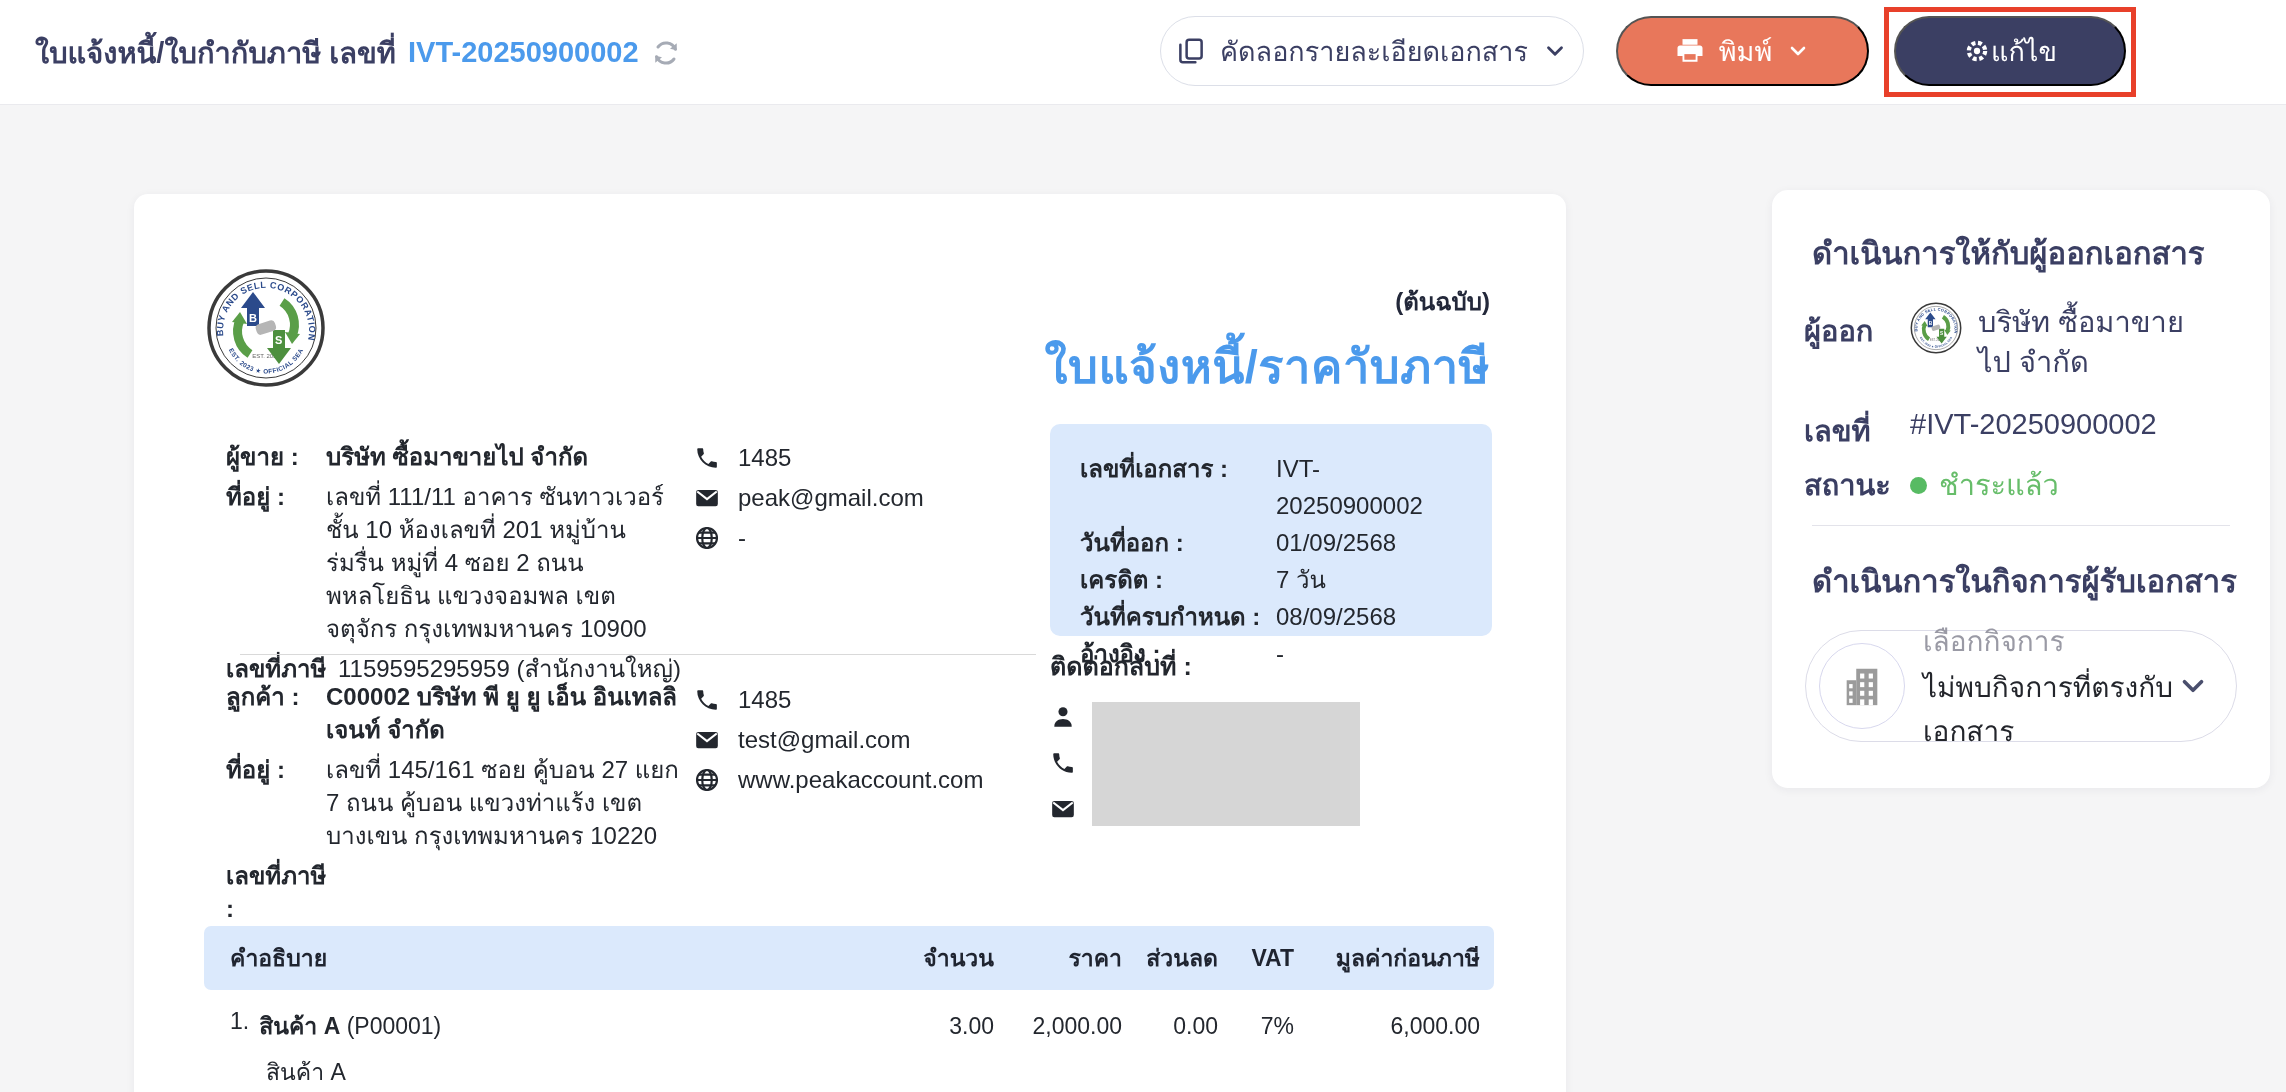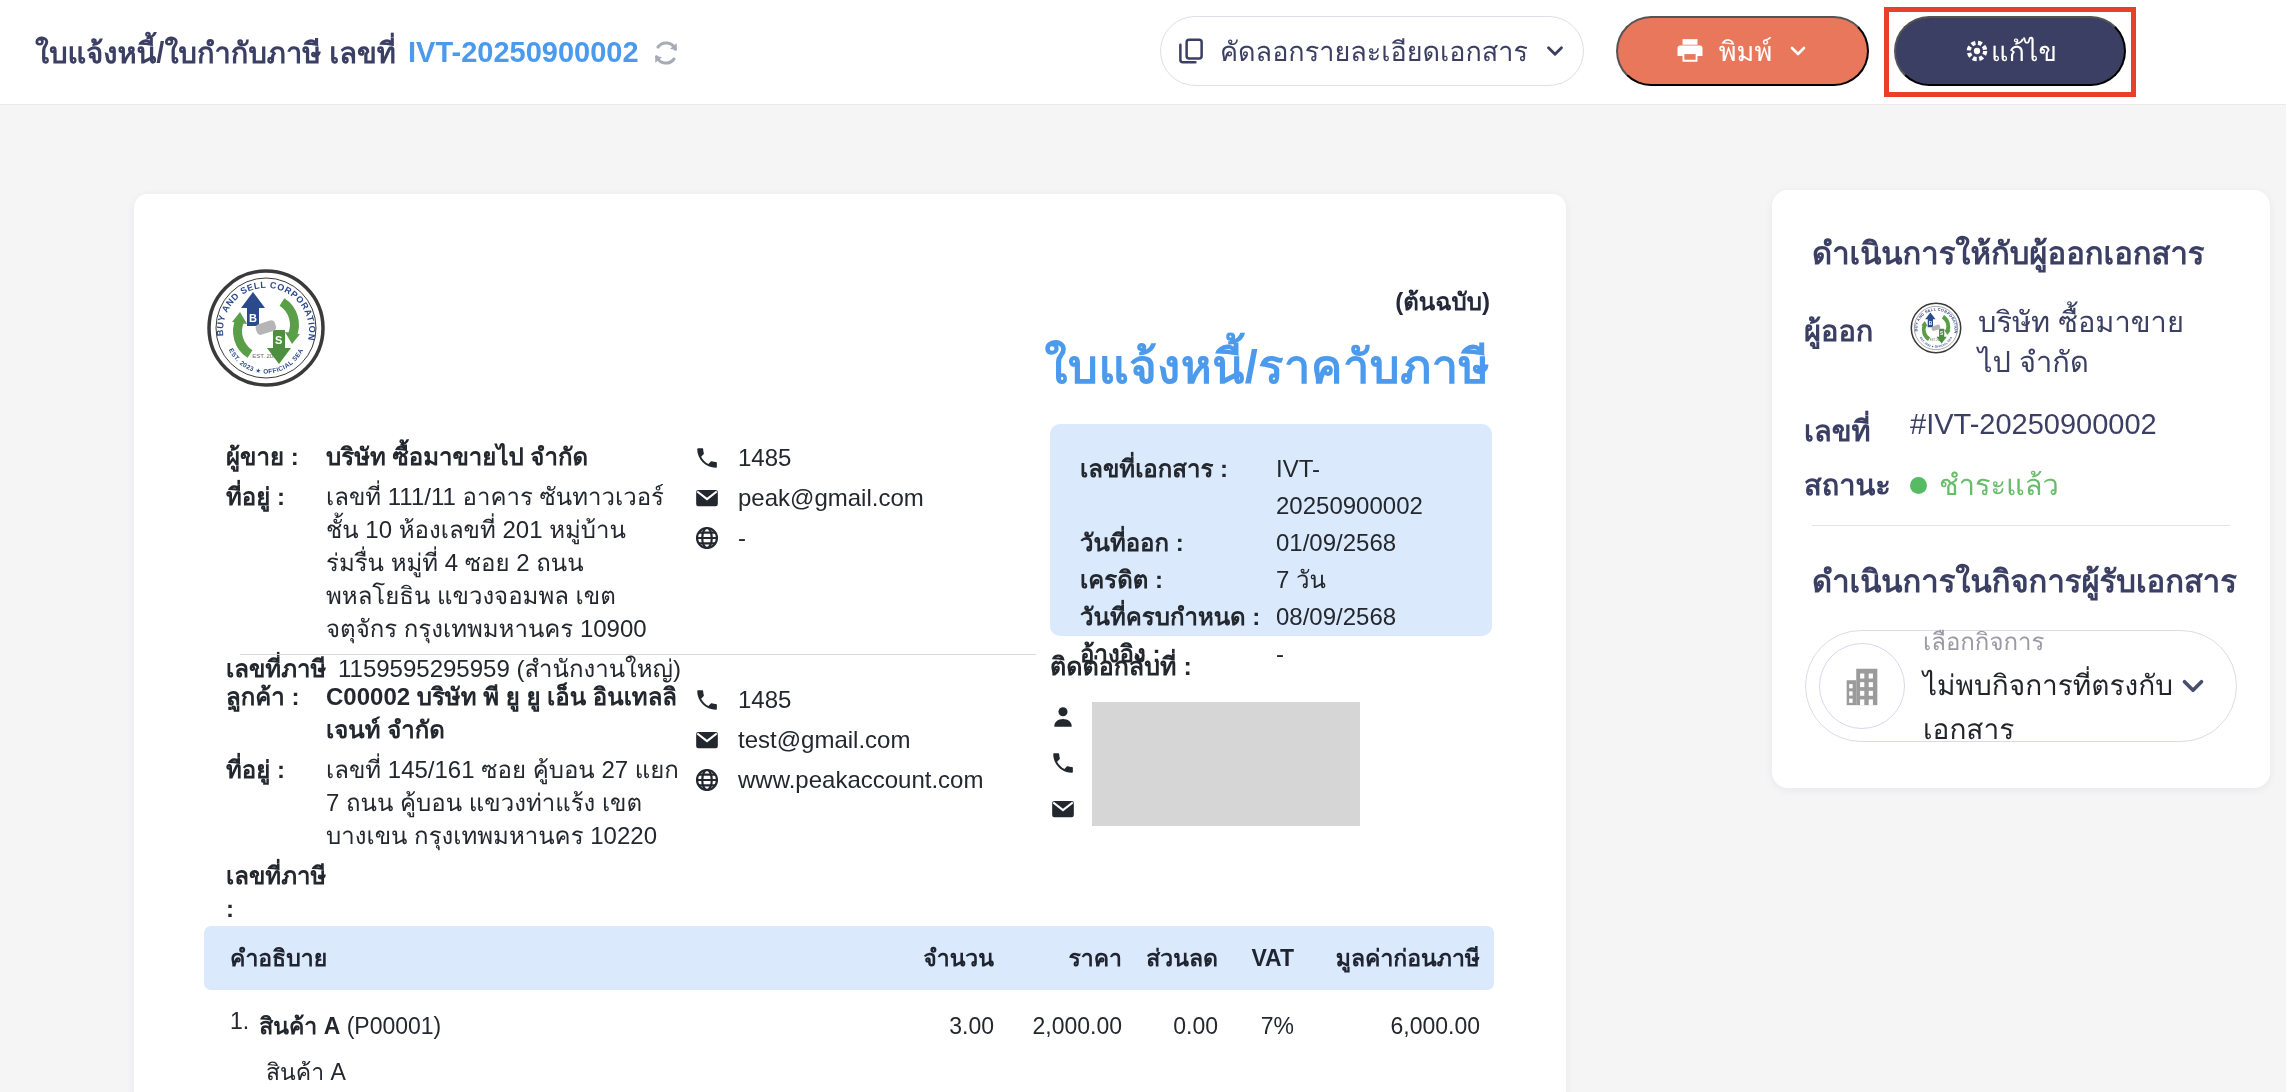--- a/index.html
+++ b/index.html
@@ -92,21 +92,21 @@
   .side-divider{ position:absolute; left:40px; top:335px; width:418px; height:1px; background:#e3e3ea; }
 
   .biz-select{
     position:absolute; left:33px; top:440px; width:432px; height:112px;
     border:1px solid #dcdce8; border-radius:56px; display:flex; align-items:center;
     padding:0 26px 0 13px; cursor:pointer; background:#fff;
   }
   .biz-avatar{ width:86px; height:86px; border-radius:50%; border:1px solid #d8d8ee;
     display:flex; align-items:center; justify-content:center; flex:0 0 86px; }
   .biz-texts{ flex:1; margin-left:18px; }
-  .biz-small{ font-size:24px; color:#9a9aa5; }
+  .biz-small{ font-size:28px; color:#9a9aa5; }
   .biz-main{ font-size:28px; color:#23252b; margin-top:2px; }
   .biz-chevron{ color:#4a4f6d; display:flex; }
 </style>
 </head>
 <body>
 
 <svg width="0" height="0" style="position:absolute">
   <defs>
     <symbol id="seal" viewBox="0 0 120 120">
       <circle cx="60" cy="60" r="57" fill="#ffffff" stroke="#3a3a3a" stroke-width="3.5"></circle>

